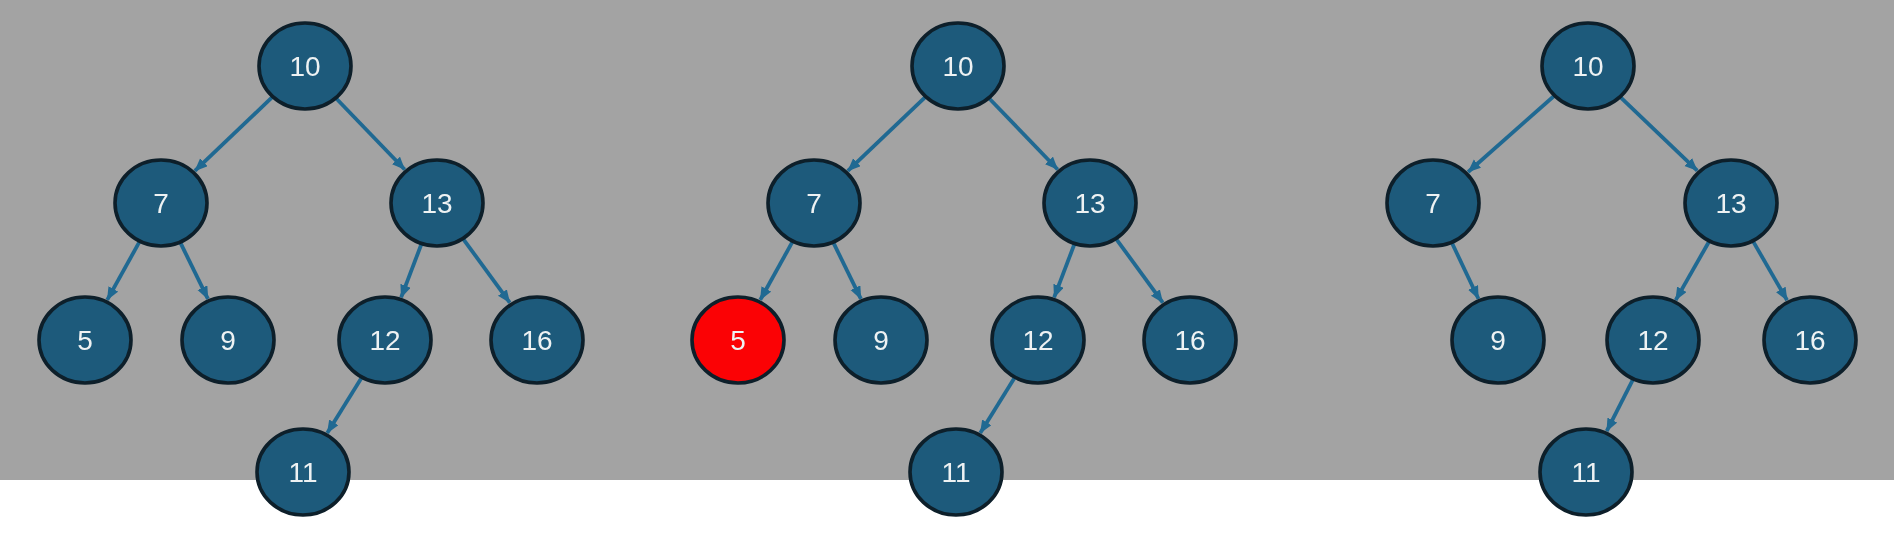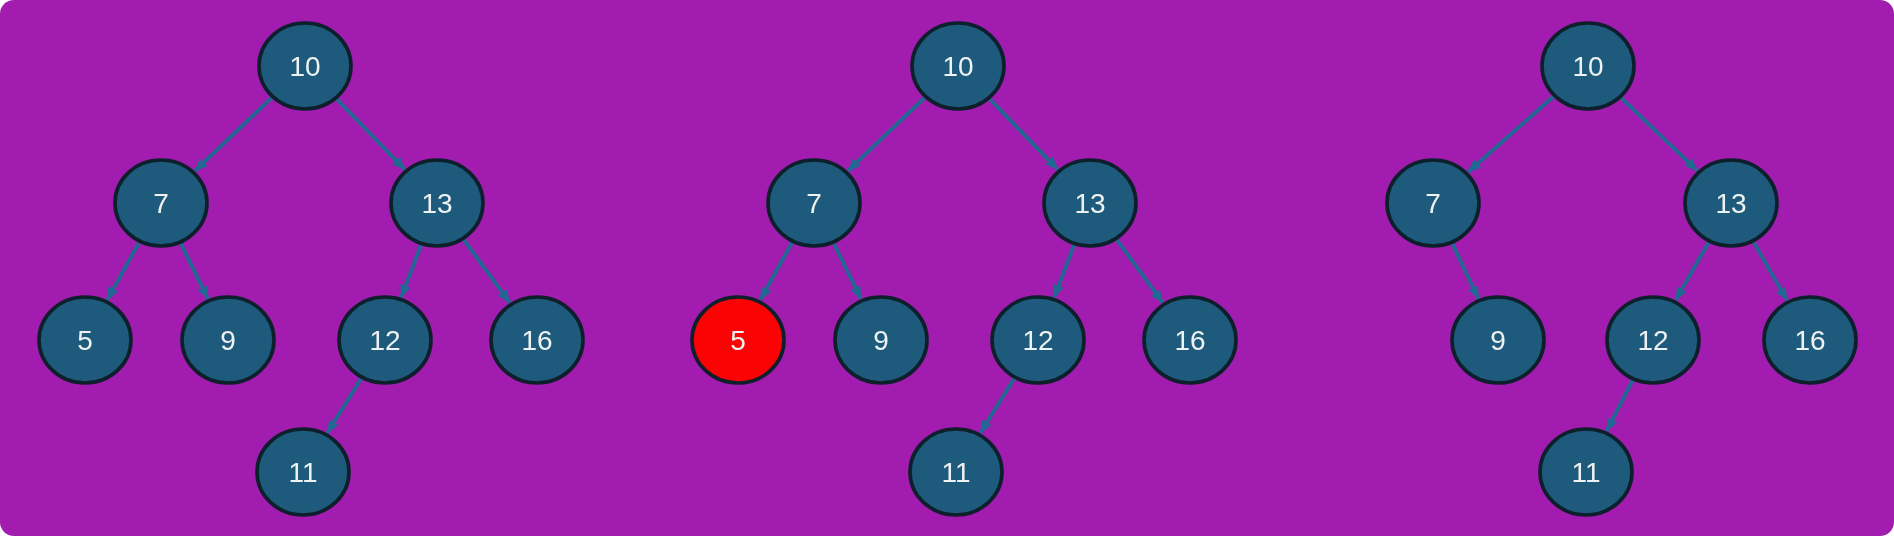--- a/index.html
+++ b/index.html
@@ -7,23 +7,22 @@
     padding: 0;
     background: #ffffff;
     width: 1894px;
     height: 548px;
     overflow: hidden;
     font-family: "Liberation Sans", "DejaVu Sans", sans-serif;
   }
   .canvas {
     position: relative;
     width: 1894px;
-    height: 536px;
-    background: #a21caf;
-    border-radius: 14px;
+    height: 480px;
+    background: #a3a3a3;
   }
   svg { display: block; }
   text {
     font-family: "Liberation Sans", "DejaVu Sans", sans-serif;
     user-select: none;
   }
 </style>
 </head>
 <body>
 

